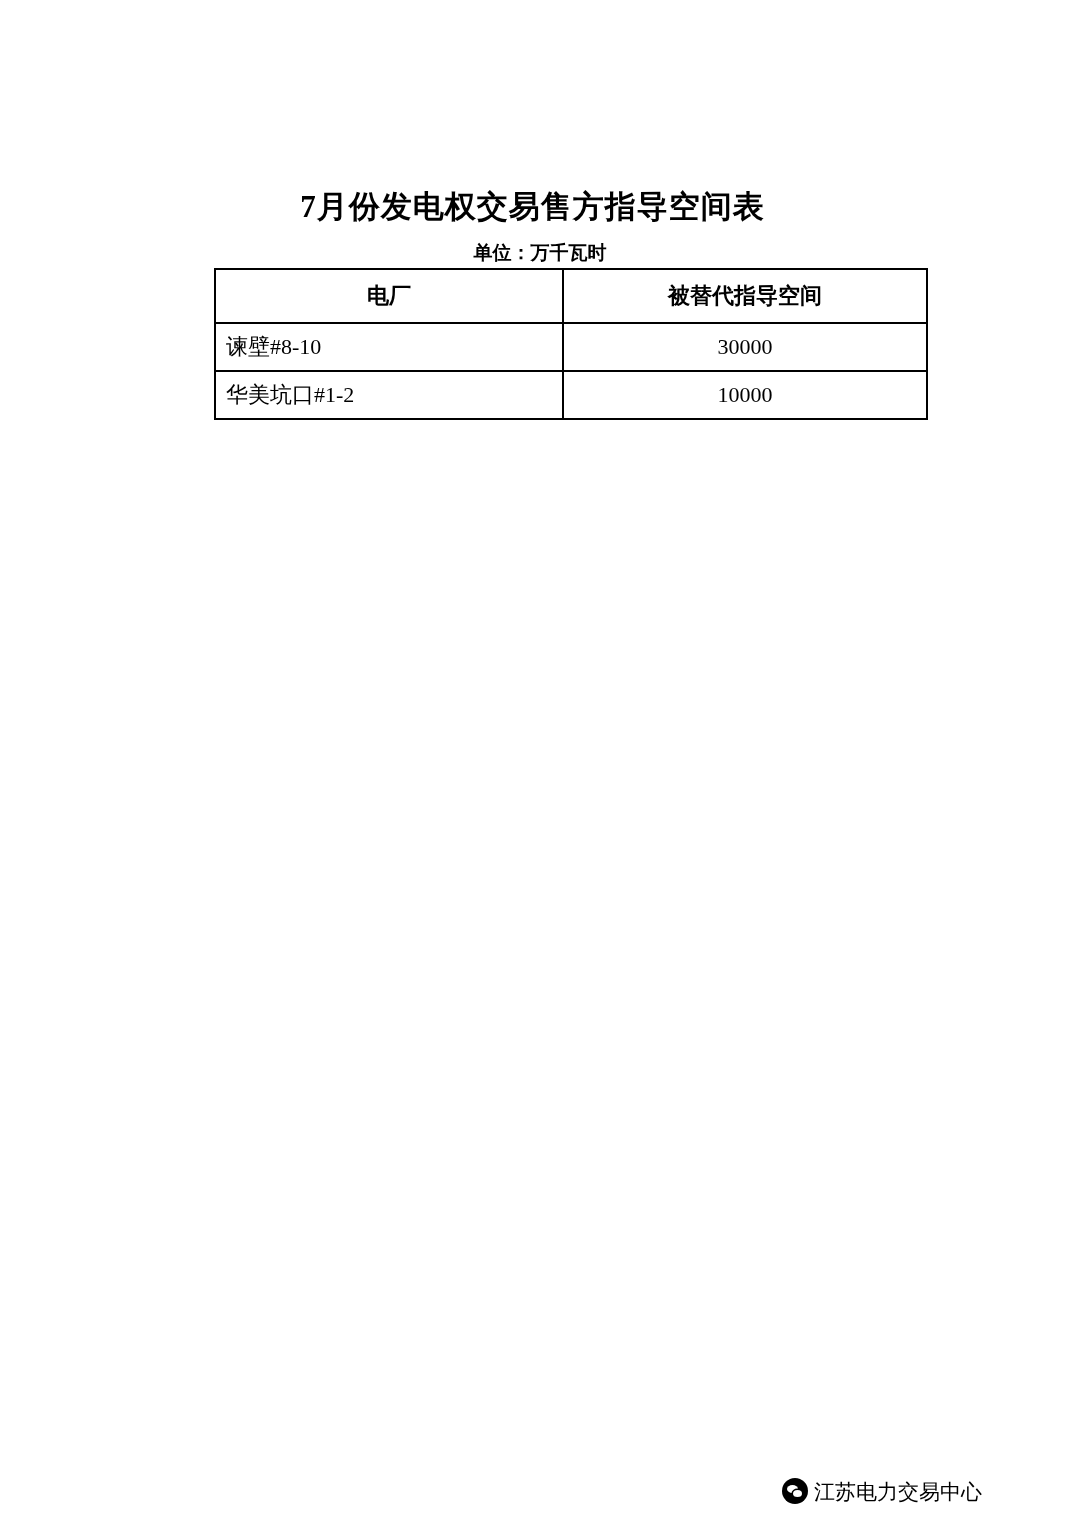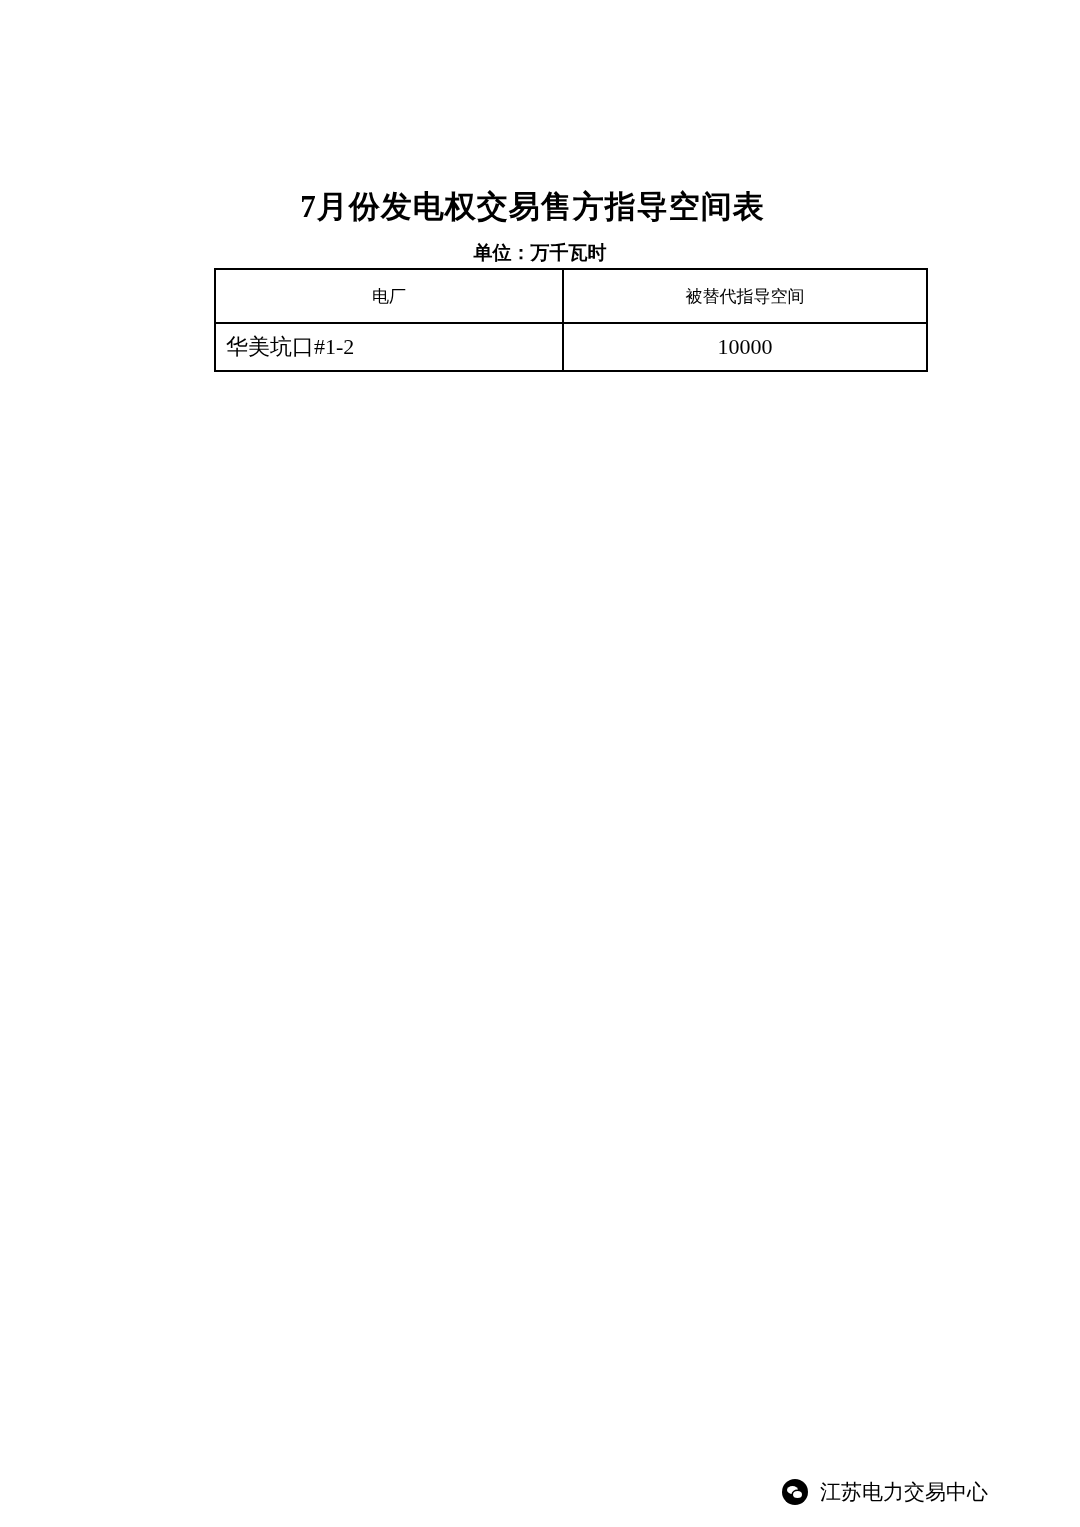--- a/index.html
+++ b/index.html
@@ -55,43 +55,42 @@
   table.data-table td, table.data-table th {
     border: 2px solid #000000;
     height: 46px;
     font-size: 22px;
     font-weight: normal;
     padding: 0 10px;
     font-family: "Liberation Serif", "DejaVu Serif", serif;
   }
   table.data-table th {
     text-align: center;
-    font-weight: normal;
-    font-size: 17px;
+    font-weight: bold;
+    font-size: 22px;
     height: 52px;
   }
   td.plant-cell {
     text-align: left;
   }
   td.value-cell {
     text-align: center;
   }
   td.total-label {
     text-align: center;
   }
   col.col-plant { width: 348px; }
   col.col-value { width: 364px; }
 
   .footer-brand {
     position: absolute;
     left: 782px;
     top: 1478px;
     display: flex;
-    align-items: center;
-    gap: 12px;
+    gap: 6px;
   }
   .wechat-badge {
     width: 26px;
     height: 26px;
     border-radius: 50%;
     background: #000000;
     position: relative;
     flex: none;
   }
   .wechat-badge::before {
@@ -138,20 +137,24 @@
         <col class="col-value">
       </colgroup>
       <thead>
         <tr>
           <th>电厂</th>
           <th>被替代指导空间</th>
         </tr>
       </thead>
       <tbody>
         <tr>
+          <td class="plant-cell">谏壁#8-10</td>
+          <td class="value-cell">30000</td>
+        </tr>
+        <tr>
           <td class="plant-cell">华美坑口#1-2</td>
           <td class="value-cell">10000</td>
         </tr>
       </tbody>
     </table>
   </div>
 
   <div class="footer-brand">
     <span class="wechat-badge"></span>
     <span class="footer-text">江苏电力交易中心</span>

